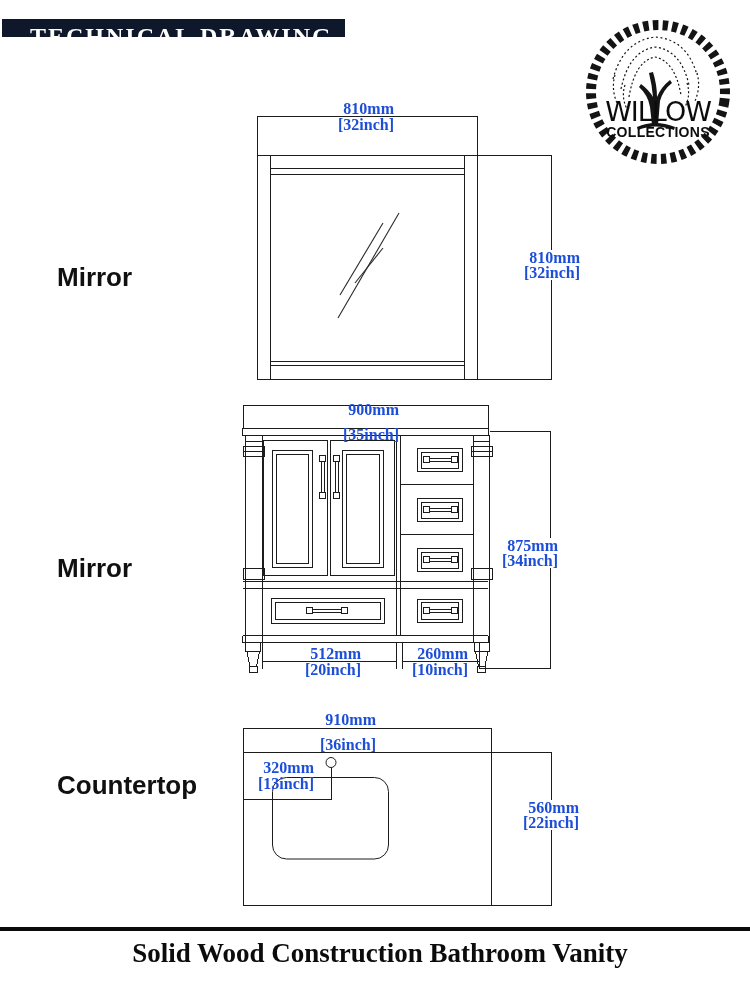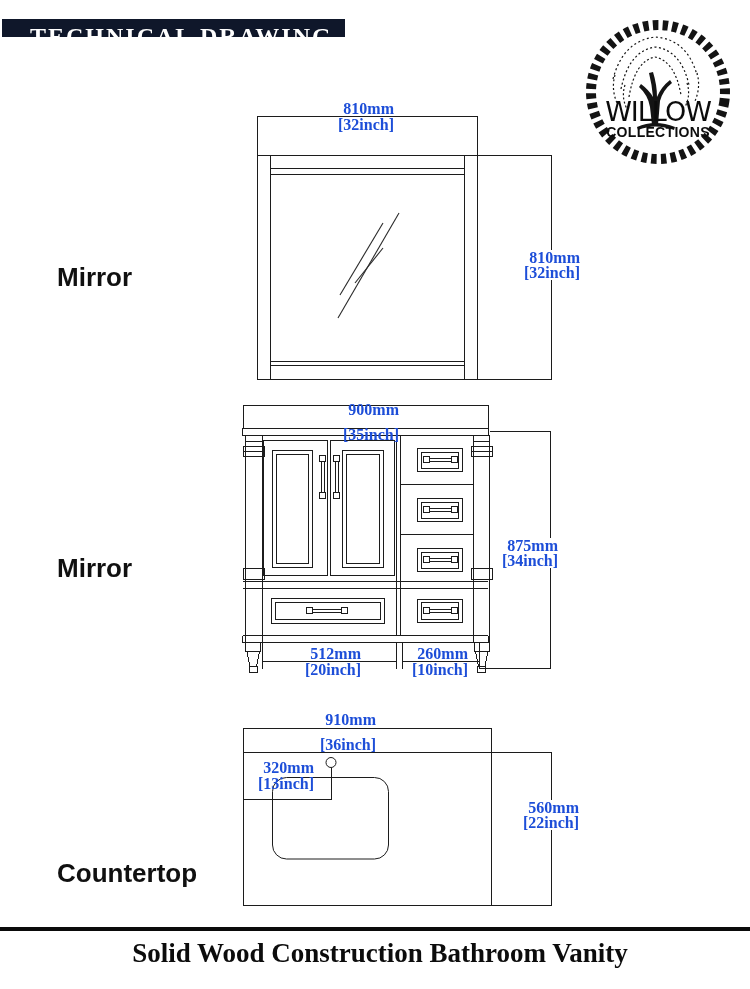--- a/index.html
+++ b/index.html
@@ -167,21 +167,21 @@
       <path d="M243.5,799.5 H331 M331,799.5 V768"></path>
     </g>
     <g stroke="#1c1c1c" fill="none" stroke-width="1">
       <rect x="272.5" y="777.5" width="116" height="81.5" rx="14" ry="14"></rect>
       <circle cx="331" cy="762.5" r="5"></circle>
     </g>
   </svg>
 
   <span class="sec-label" style="top:264px">Mirror</span>
   <span class="sec-label" style="top:555px">Mirror</span>
-  <span class="sec-label" style="top:860px">Countertop</span>
+  <span class="sec-label" style="top:772px">Countertop</span>
 
   <div class="dim" style="left:366px;top:101px">
     <span>810mm</span>
     <span class="g1">[32inch]</span>
   </div>
   <div class="dim mask" style="left:552px;top:250px">
     <span>810mm</span>
     <span>[32inch]</span>
   </div>
 

